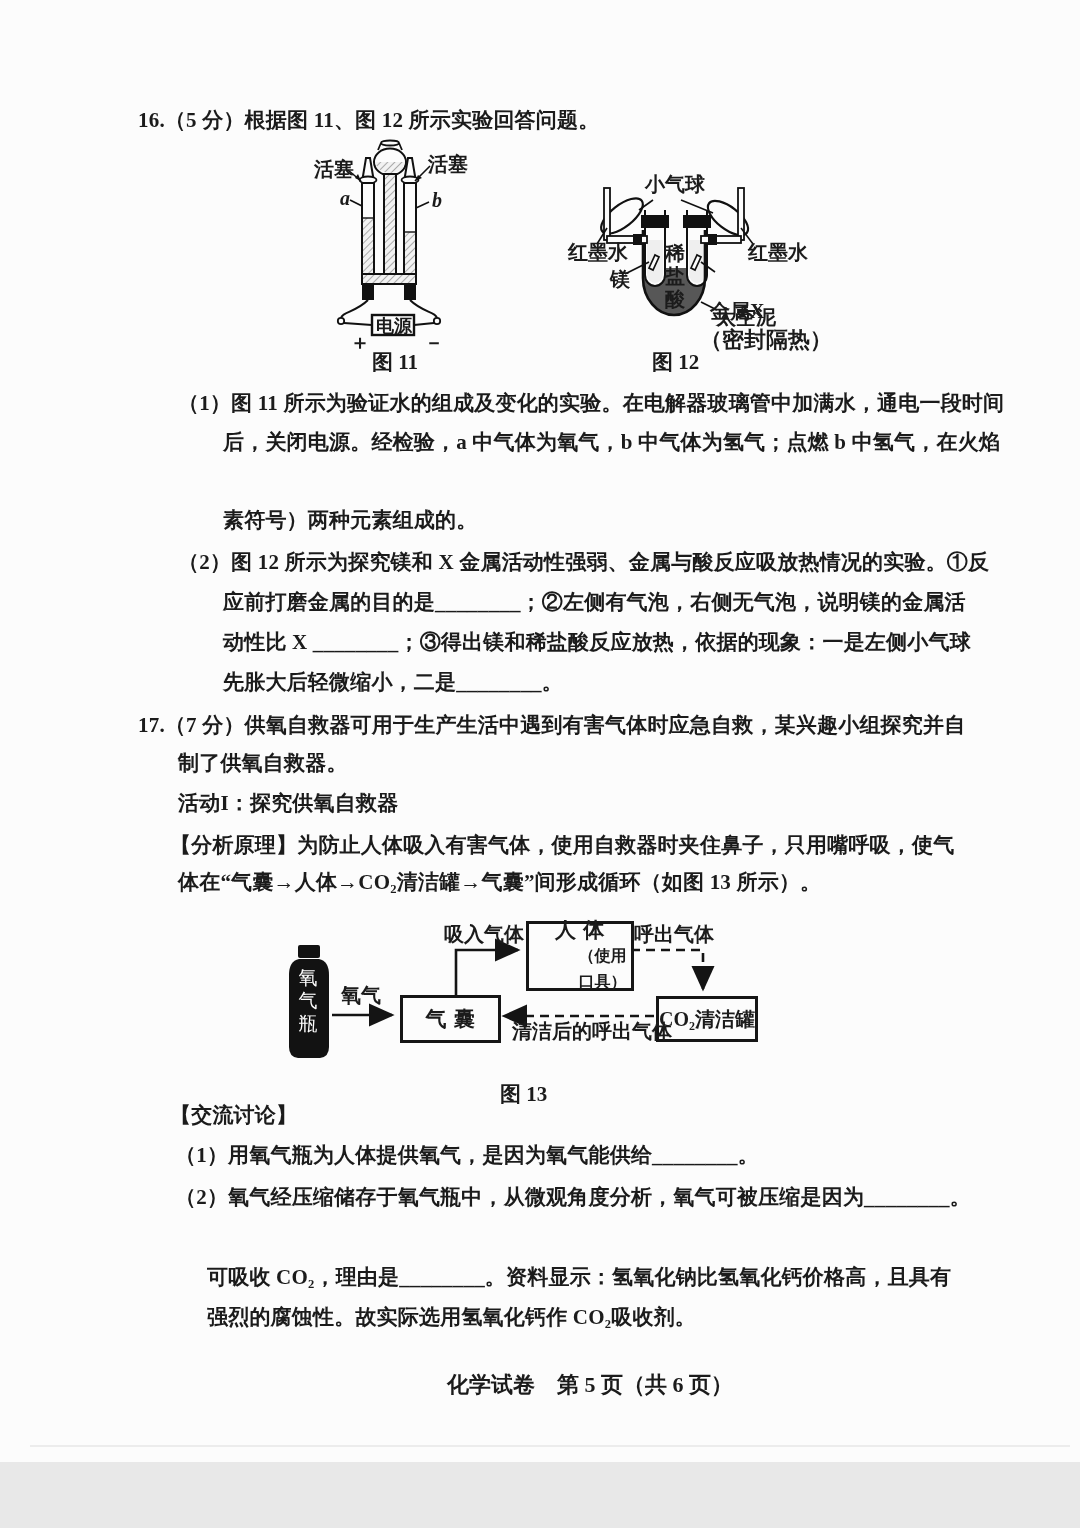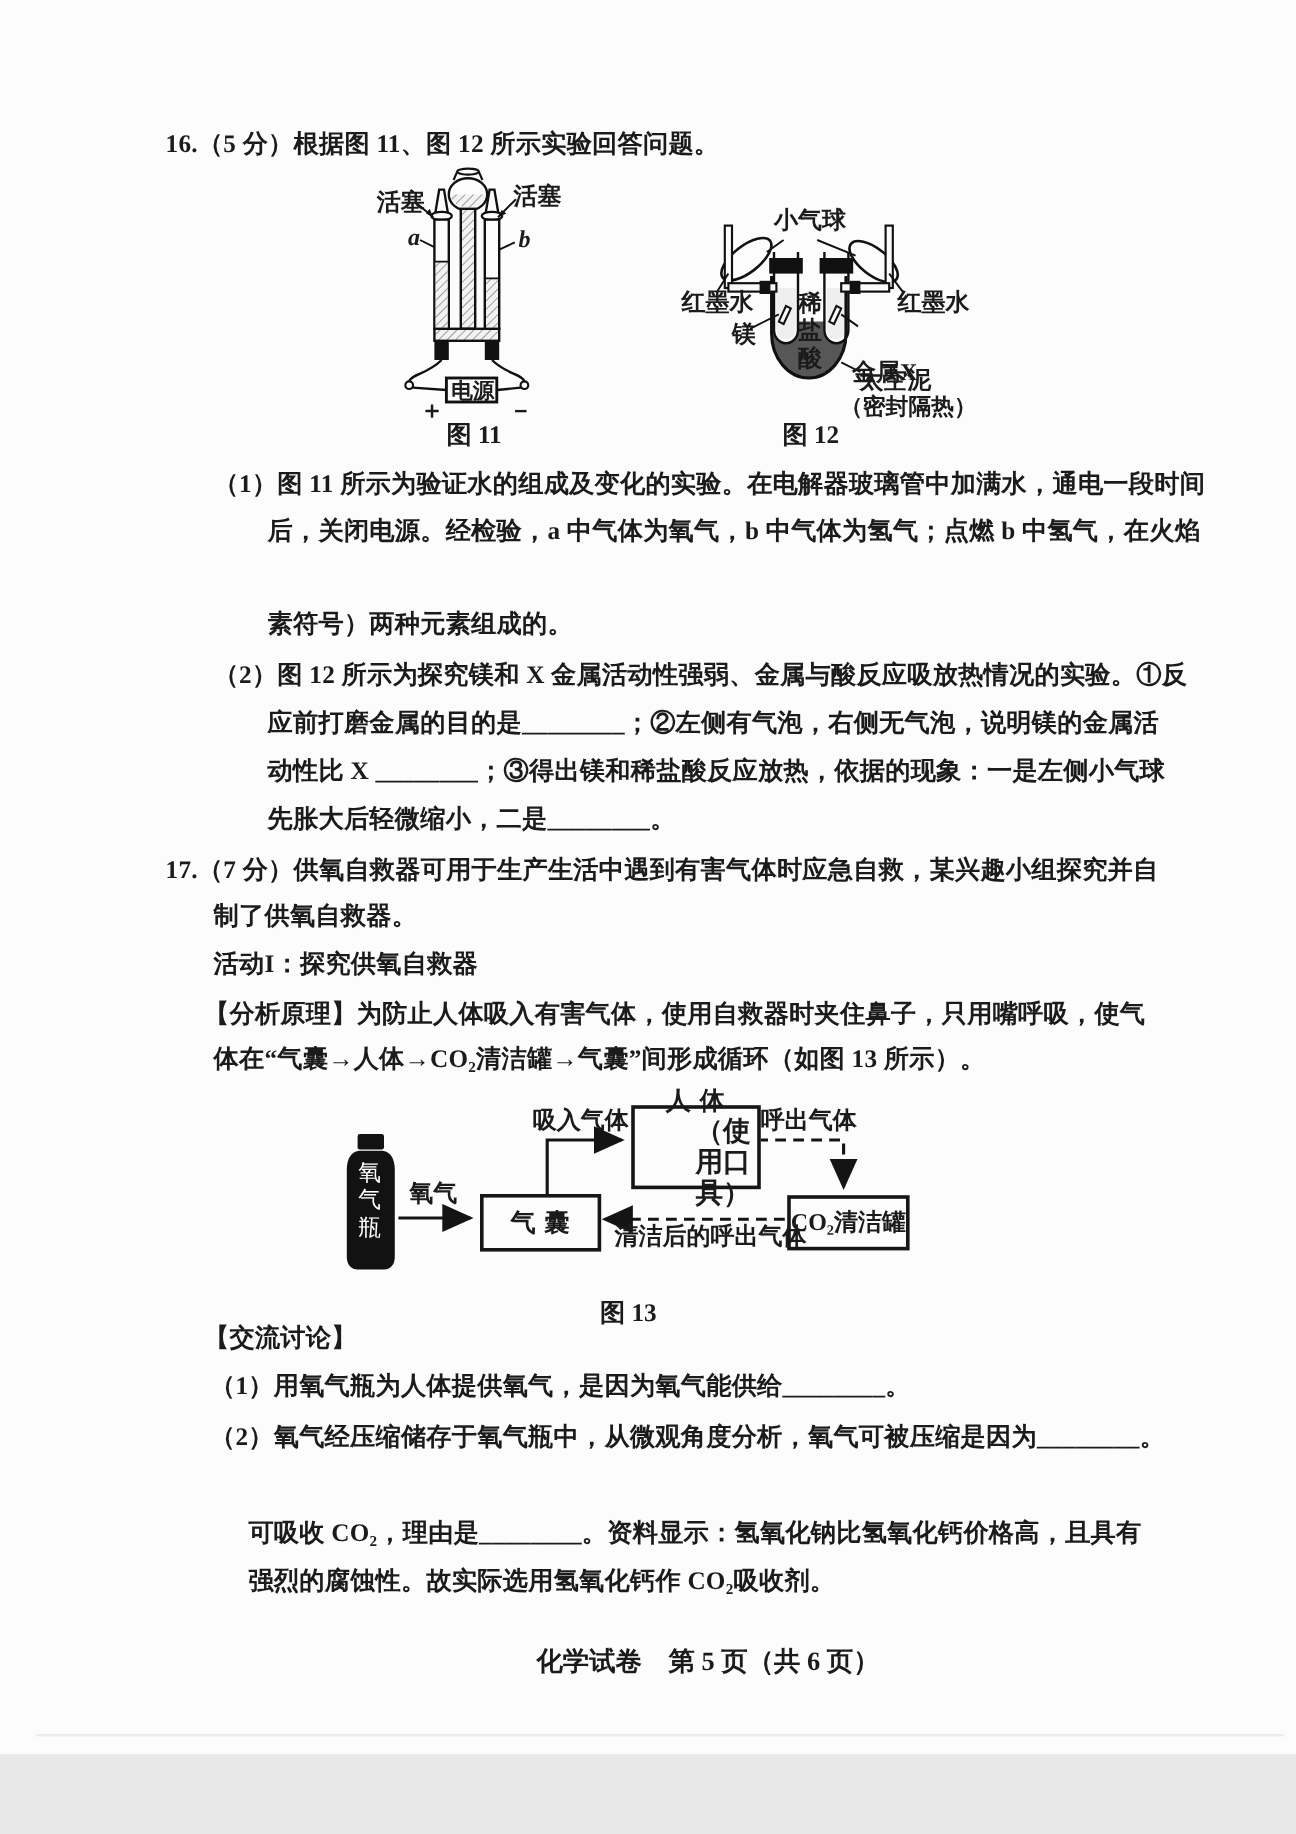--- a/index.html
+++ b/index.html
@@ -3,29 +3,29 @@
 <meta charset="utf-8">
 <style>
   html,body{margin:0;padding:0;background:#e8e8e8;}
   .page{
     position:relative;width:1080px;height:1462px;margin:0 auto;
     background:#fcfcfc;overflow:hidden;
     font-family:"Liberation Serif","DejaVu Serif",serif;color:#1b1b1b;
   }
   .line{position:absolute;white-space:nowrap;font-weight:700;font-size:21px;line-height:30px;letter-spacing:.2px;}
   .lbl{position:absolute;white-space:nowrap;font-weight:700;font-size:20px;line-height:24px;}
-  .lbl.small{font-size:19px;}
+  .lbl.small{font-size:22px;}
   .vert{white-space:normal;width:24px;line-break:anywhere;word-break:break-all;text-align:center;line-height:23px;}
   .caption{position:absolute;white-space:nowrap;font-weight:700;font-size:21px;}
   .flow-box{
     position:absolute;border:3px solid #161616;background:#fcfcfc;
     display:flex;flex-direction:column;align-items:center;justify-content:center;
     font-weight:700;font-size:21px;line-height:26px;text-align:center;letter-spacing:1px;
   }
-  .flow-box .sub{font-size:23px;letter-spacing:0;padding-left:45px;}
+  .flow-box .sub{font-size:16px;letter-spacing:0;padding-left:45px;}
   svg.fig{position:absolute;}
   .bottle-text{
     position:absolute;color:#ffffff;font-weight:400;font-size:19px;line-height:23px;
     width:24px;word-break:break-all;line-break:anywhere;text-align:center;white-space:normal;
   }
   .sep{position:absolute;left:30px;top:1445px;width:1040px;height:2px;background:#ececec;}
   .footer-left{position:absolute;left:132px;top:1465px;font-size:20px;font-weight:400;color:#474747;white-space:nowrap;}
   .watermark{position:absolute;left:455px;top:1467px;font-size:19px;font-weight:400;color:#0369a1;white-space:nowrap;}
   .pagenum{position:absolute;left:447px;top:1370px;font-size:22px;font-weight:700;white-space:nowrap;}
 </style>

